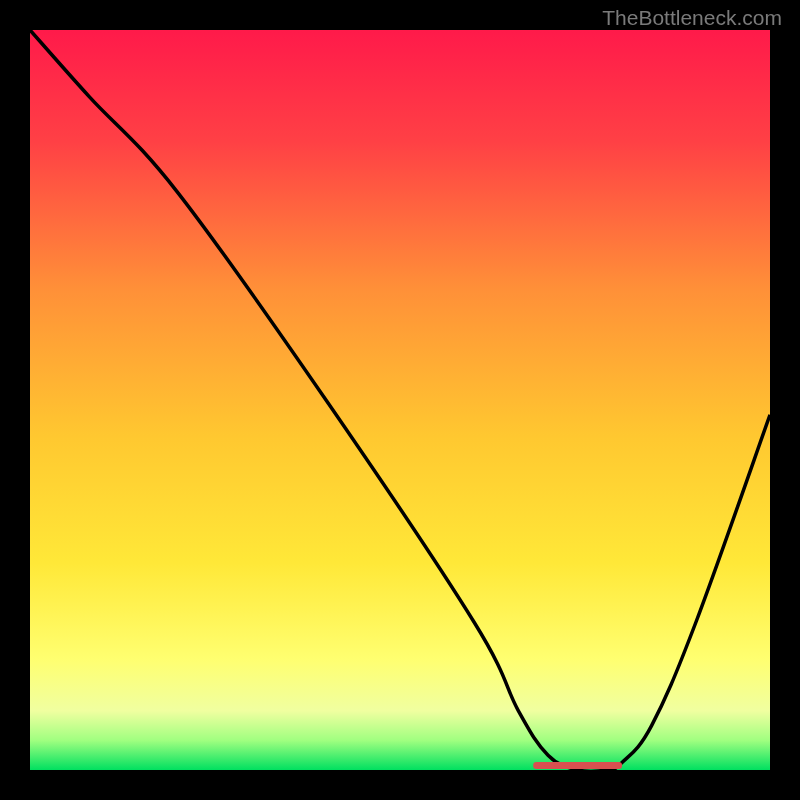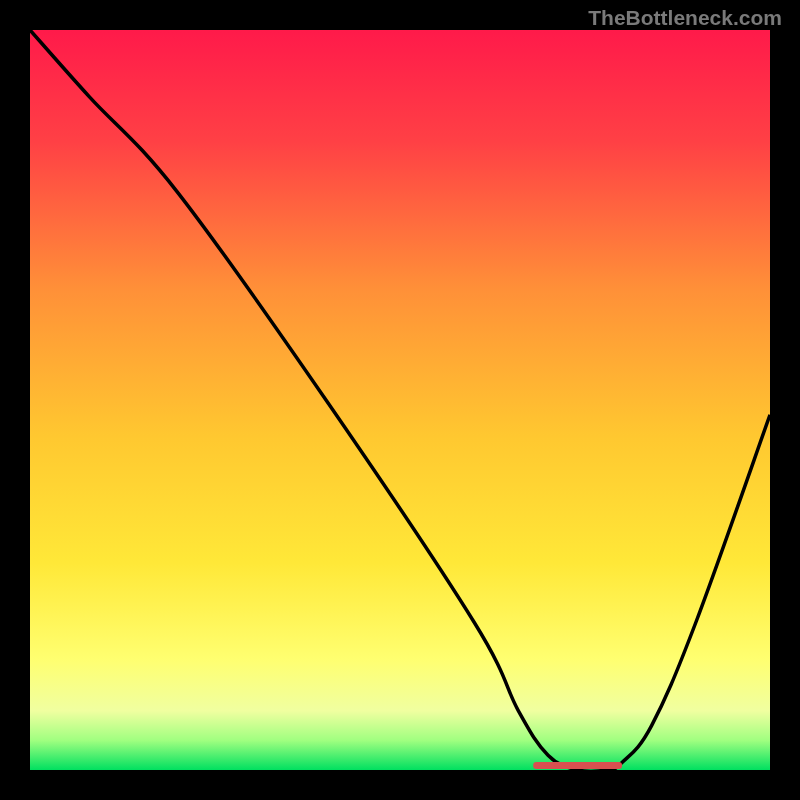--- a/index.html
+++ b/index.html
@@ -10,21 +10,21 @@
     background: #000;
     font-family: Arial, sans-serif;
     position: relative;
   }
   .watermark {
     position: absolute;
     top: 6px;
     right: 18px;
     color: #7a7a7a;
     font-size: 21px;
-    font-weight: 700;
+    font-weight: 400;
     z-index: 10;
   }
   .chart-container {
     position: absolute;
     left: 30px;
     top: 30px;
     width: 740px;
     height: 740px;
   }
   svg {

